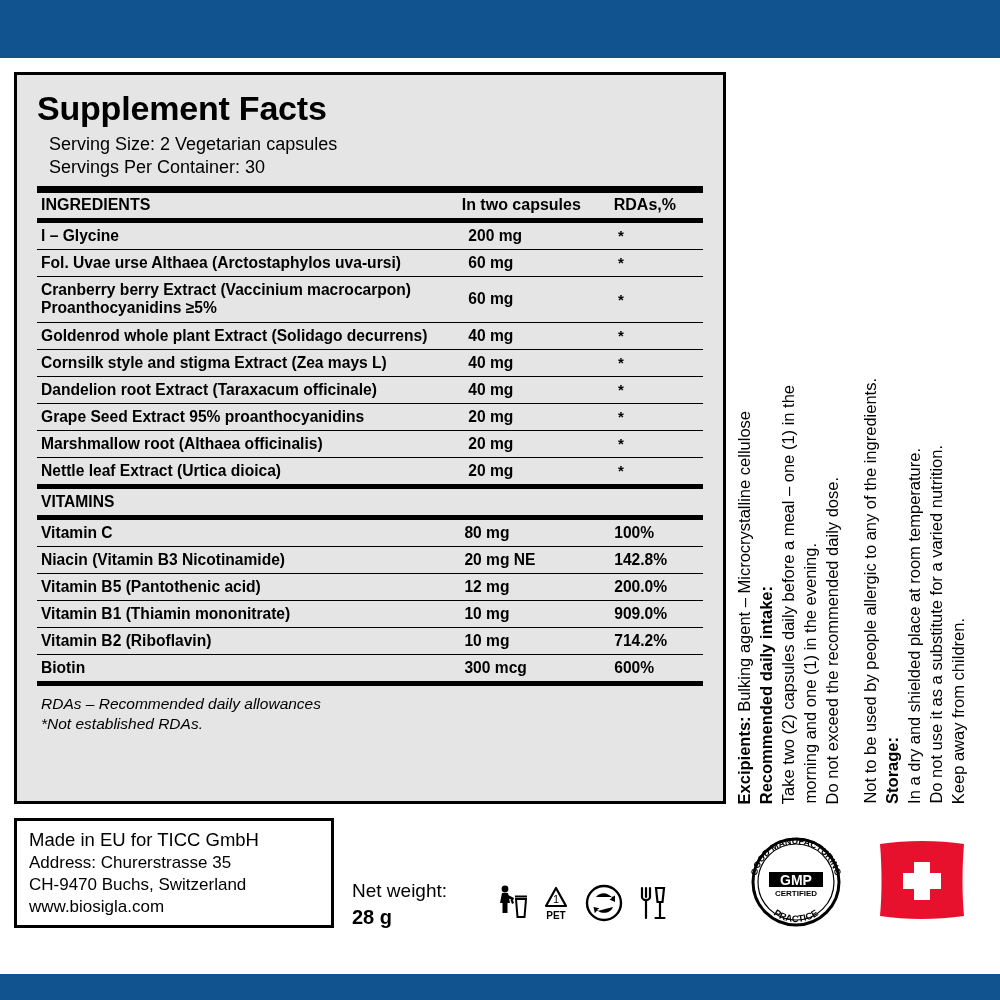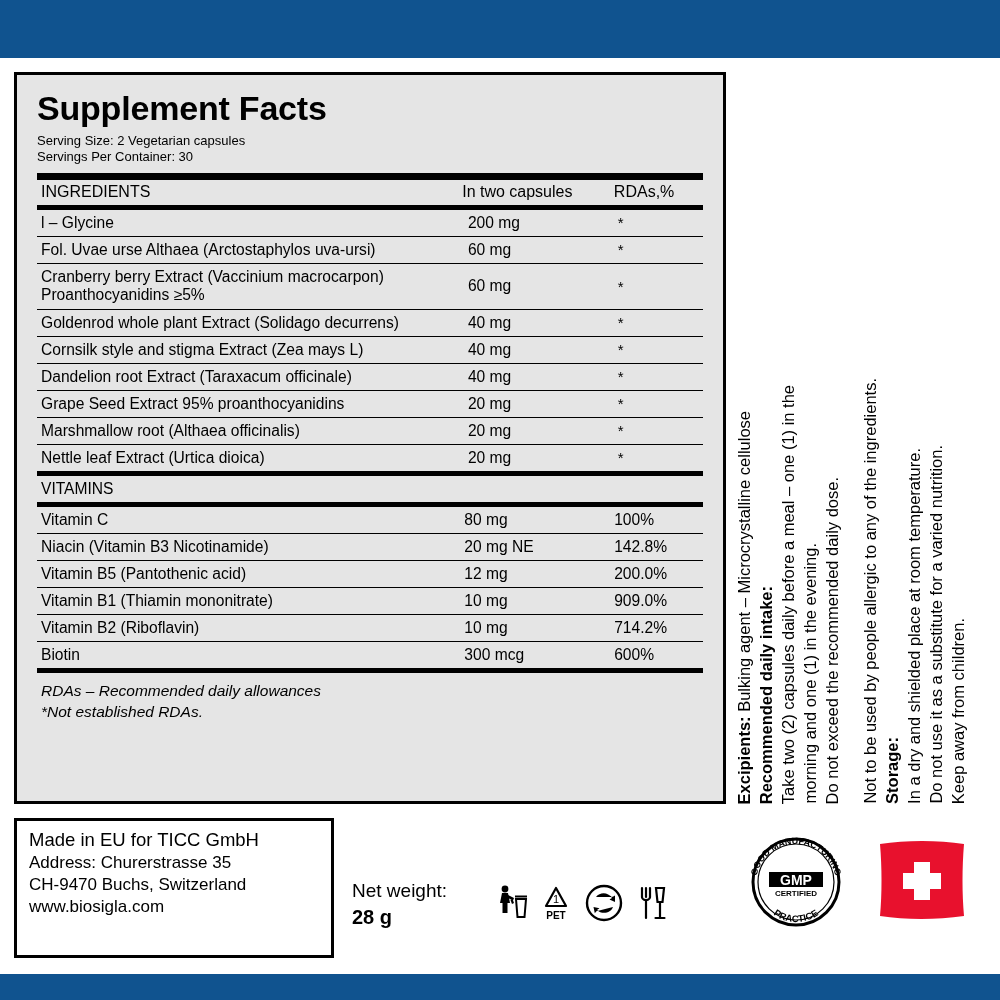--- a/index.html
+++ b/index.html
@@ -33,36 +33,37 @@
     padding: 12px 20px 8px 20px;
   }
   .sf-title {
     font-size: 34px;
     font-weight: bold;
     letter-spacing: -0.2px;
     margin: 4px 0 6px 0;
     line-height: 1.05;
   }
   .sf-serving {
-    font-size: 13px;
+    font-size: 18px;
     line-height: 1.28;
+    margin-left: 12px;
   }
   .rule-thick { border-top: 7px solid #000; margin-top: 7px; }
   .rule-med   { border-top: 5px solid #000; }
 
   table.sf {
     width: 100%;
     border-collapse: collapse;
     font-size: 15.6px;
   }
   table.sf td, table.sf th {
     text-align: left;
     vertical-align: middle;
     padding: 4px 0 4px 0;
-    font-weight: normal;
+    font-weight: bold;
   }
   table.sf tr.hdr td { font-size: 16px; padding: 3px 0 4px 0; }
   .col-name   { width: 450px; padding-left: 4px !important; }
   .col-amount { width: 160px; padding-left: 6px !important; }
   .col-rda    { width: 98px;  padding-left: 6px !important; }
   table.sf tr.sep td { border-top: 1px solid #000; }
   .star { font-size: 15px; }
   .two-line { line-height: 1.18; }
   .section-hdr td { padding-top: 6px; padding-bottom: 6px; }
   .footnotes {
@@ -96,21 +97,21 @@
   .v5 { left: 88px; }
   .v6 { left: 126px; }
   .v7 { left: 148px; }
   .v8 { left: 170px; }
   .v9 { left: 192px; }
 
   
   .maker-box {
     position: absolute;
     left: 14px; top: 818px;
-    width: 320px; height: 140px;
+    width: 320px; height: 110px;
     border: 3px solid #000;
     padding: 7px 10px 6px 12px;
     font-size: 17px;
     line-height: 1.3;
   }
   .maker-box .line1 { font-size: 18.5px; }
   .netweight {
     position: absolute;
     left: 352px; top: 878px;
     font-size: 19px;

